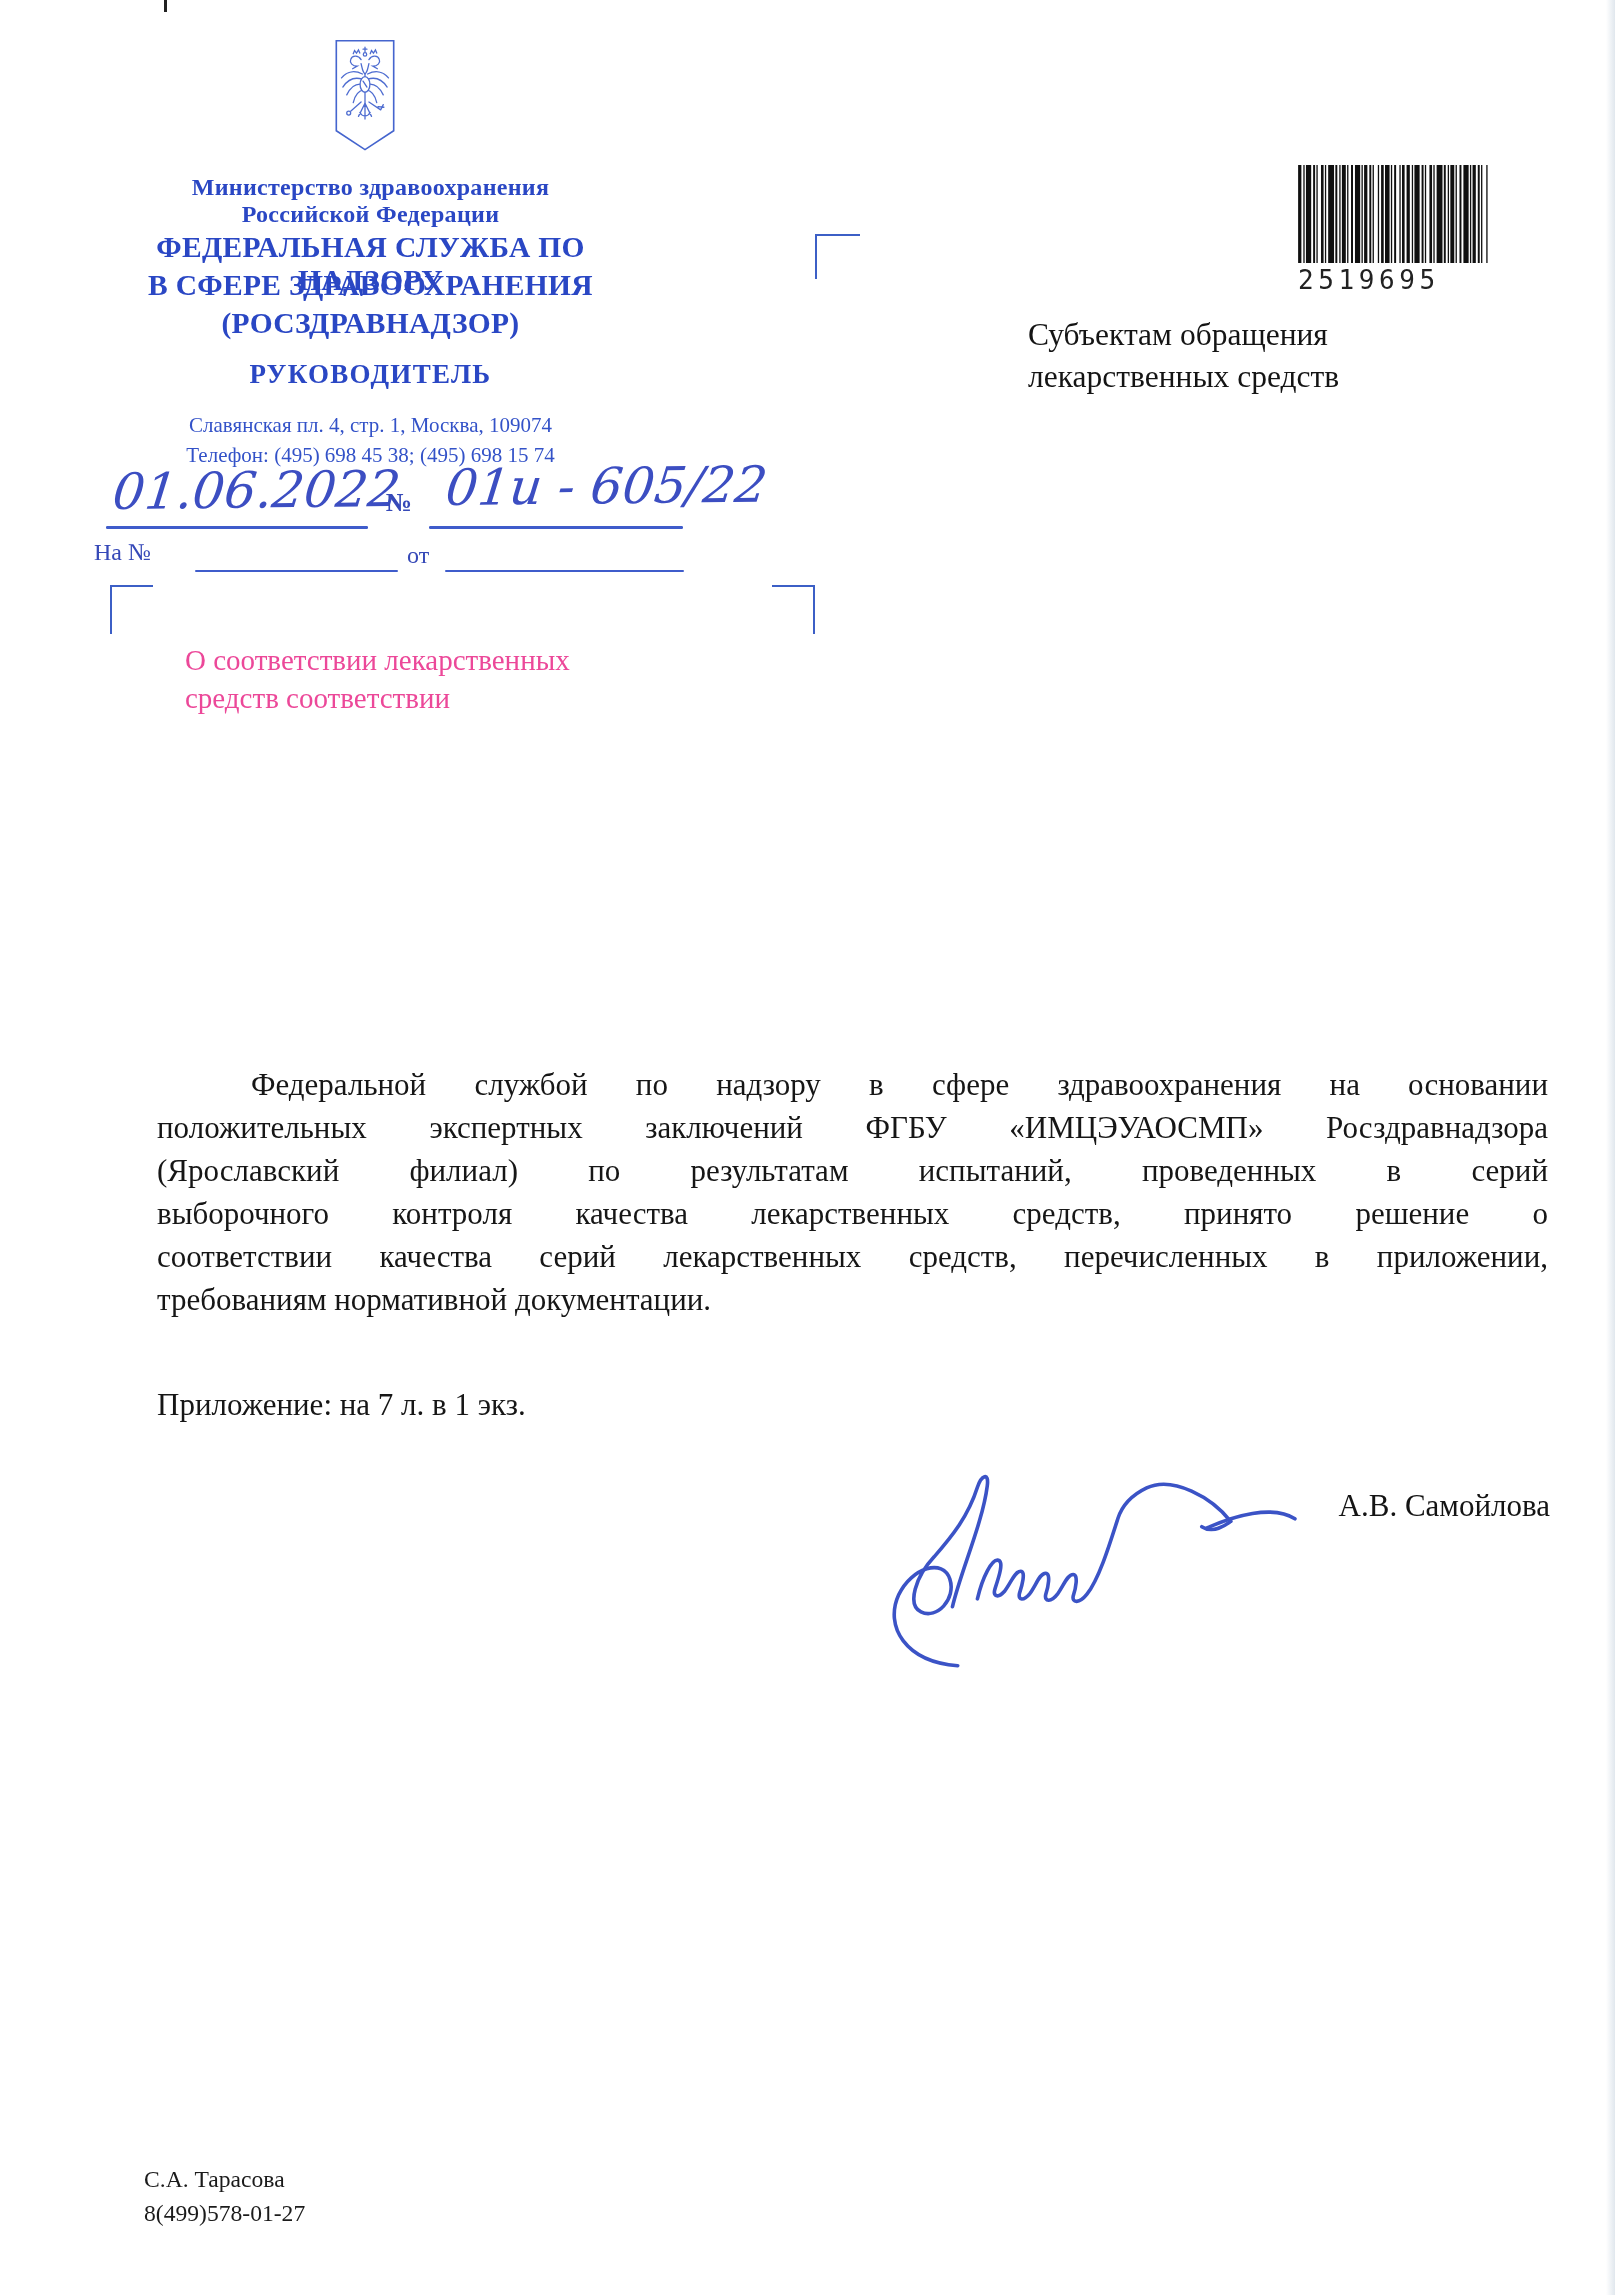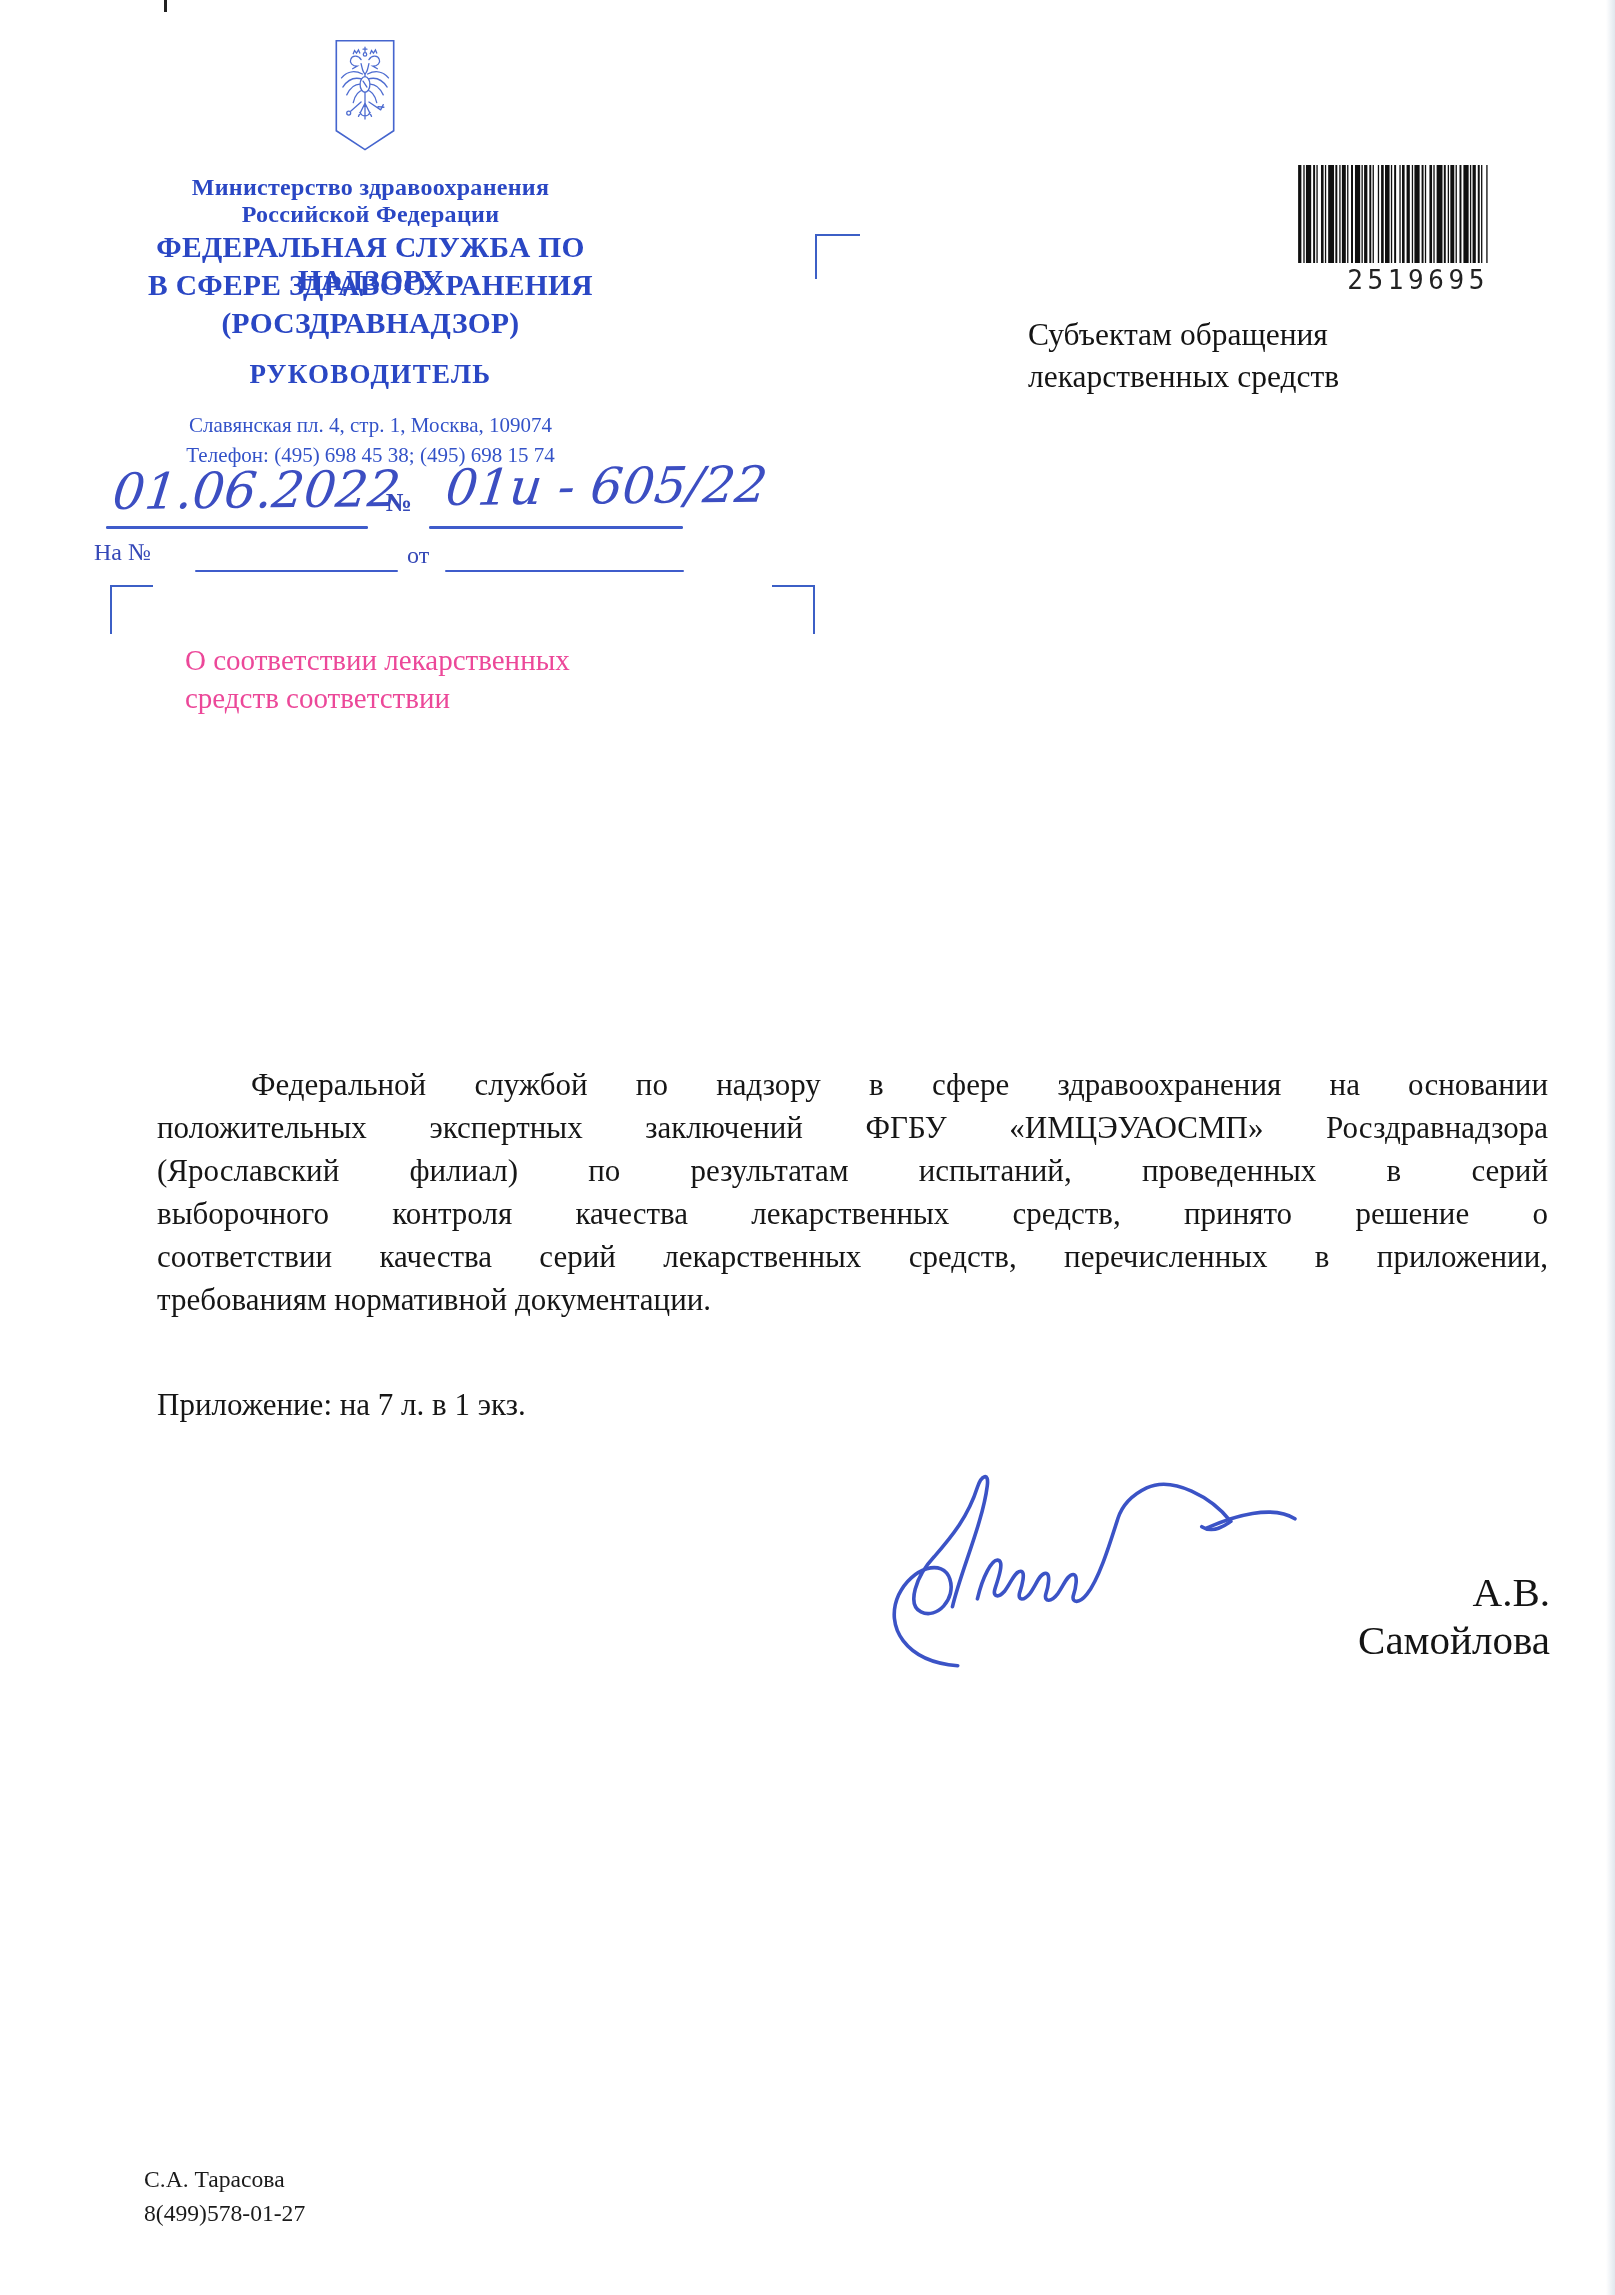--- a/index.html
+++ b/index.html
@@ -38,39 +38,39 @@
   .crn-tl{border-top-width:2px;border-left-width:2px;}
   .crn-tr{border-top-width:2px;border-right-width:2px;}
   .crn-a{left:815px;top:234px;width:43px;height:43px;}
   .crn-b{left:110px;top:585px;width:41px;height:47px;}
   .crn-c{left:772px;top:585px;width:41px;height:47px;}
 
   .tick{left:164px;top:0;width:2.6px;height:11.8px;background:#222;}
 
   
   .barcode{left:1298px;top:165px;width:191px;height:98px;}
-  .barcode-digits{left:1298px;top:265px;width:191px;text-align:right;
+  .barcode-digits{left:1298px;top:265px;width:191px;text-align:left;
       font-family:"DejaVu Sans Mono", monospace;font-size:26px;letter-spacing:4.6px;color:#222;}
   .addressee{left:1028px;top:314px;width:485px;font-size:31.5px;line-height:42px;color:#141414;}
 
   
   .subject{left:185px;top:641px;width:525px;font-size:29px;line-height:38px;color:#ec4899;}
 
   
   .body-block{left:157px;top:1063px;width:1391px;}
   .body-line{width:1391px;height:43px;font-size:31px;line-height:43px;color:#161616;
              text-align:justify;text-align-last:justify;box-sizing:border-box;white-space:nowrap;}
   .body-line.indent{padding-left:94px;}
   .body-line.last{text-align-last:left;}
 
   .attachment{left:157px;top:1387px;font-size:31px;color:#161616;}
 
   
   .sig{left:879px;top:1461px;width:433px;height:210px;}
-  .signer{left:1275px;top:1568px;width:275px;text-align:right;font-size:41px;color:#141414;}
+  .signer{left:1275px;top:1488px;width:275px;text-align:right;font-size:31px;color:#141414;}
 
   
   .executor{left:144px;top:2162px;font-size:23.6px;line-height:34px;color:#1b1b1b;}
 
   
   .bottom-strip{left:0;top:2280px;width:1616px;height:15px;
     background:linear-gradient(90deg,#dde5eb 0%,#ccd8e1 28%,#e2eaf0 55%,#d3deе7 75%,#dfe7ee 100%);
     opacity:.85;}
   .right-strip{left:1606px;top:0;width:9.2px;height:2295px;
     background:linear-gradient(90deg,rgba(205,216,227,0) 0%,rgba(187,202,216,.45) 100%);}

